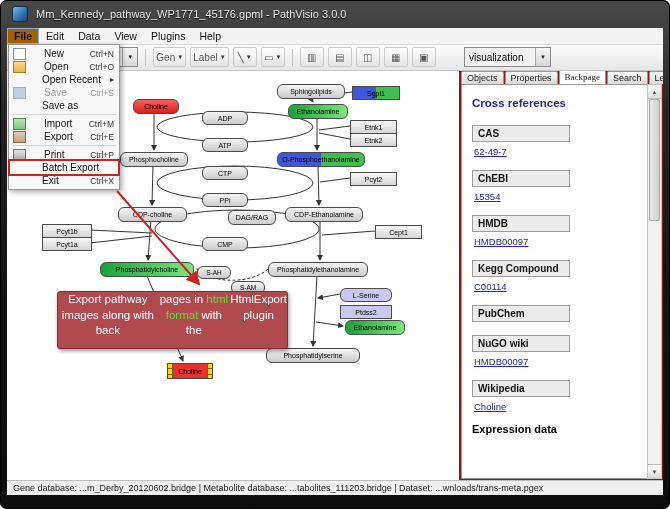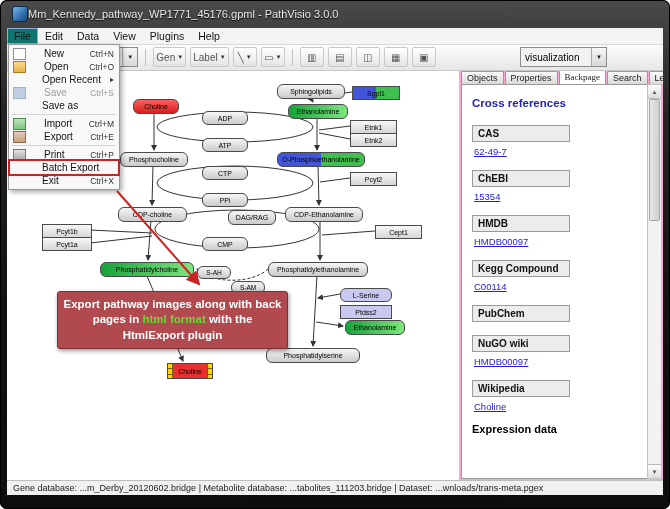--- a/index.html
+++ b/index.html
@@ -1,37 +1,37 @@
 <!DOCTYPE html>
 <html><head>
 <meta charset="utf-8">
 <style>
   html,body{margin:0;padding:0;background:#fff;font-family:"Liberation Sans","DejaVu Sans",sans-serif;}
   .window{position:relative;width:670px;height:509px;border-radius:7px;overflow:hidden;
           background:linear-gradient(#4a4a4a,#242424 22%,#121212 60%,#0d0d0d);box-shadow:0 0 0 1px #000 inset;}
   .titlebar{position:absolute;left:0;top:0;right:0;height:28px;display:flex;align-items:center;padding-left:12px;}
   .app-icon{width:14px;height:14px;border-radius:3px;background:linear-gradient(135deg,#7db9e8,#2f6fb0 60%,#1c4a7a);border:1px solid #0c2a4a;flex:none;}
-  .title-text{color:#ececec;font-size:11px;text-shadow:0 1px 1px #000;white-space:nowrap;}
+  .title-text{color:#ececec;font-size:11px;margin-left:8px;text-shadow:0 1px 1px #000;white-space:nowrap;}
   .app{position:absolute;left:7px;top:28px;width:656px;height:467px;background:#ececec;overflow:hidden;}
 
   
   .menubar{position:absolute;left:0;top:0;right:0;height:16px;background:#f4f4f4;border-bottom:1px solid #d8d8d8;display:flex;align-items:stretch;z-index:10;}
   .mb-item{font-size:10.5px;padding:1px 7px;display:flex;align-items:center;color:#111;}
-  .mb-item.active{background:#0f766e;border:1px solid #8ab0d8;padding:0 6px;}
+  .mb-item.active{background:#a16207;border:1px solid #8ab0d8;padding:0 6px;font-weight:bold;}
 
   
   .toolbar{position:absolute;left:0;top:16px;right:0;height:26px;background:linear-gradient(#fdfdfd,#e7e7e7);border-bottom:1px solid #c6c6c6;display:flex;align-items:center;padding:0 6px;gap:4px;z-index:5;}
   .tb-sep{width:1px;height:17px;background:#c2c2c2;margin:0 3px;flex:none;}
   .tb-btn{height:18px;min-width:18px;display:flex;align-items:center;justify-content:center;border:1px solid #c9c9c9;border-radius:2px;background:linear-gradient(#fff,#e4e4e4);font-size:10px;color:#555;padding:0 2px;gap:2px;}
   .tb-btn .caret{font-size:6px;color:#333;}
   .tb-label{font-size:10px;color:#222;margin:0 2px 0 4px;}
   .combo{height:18px;background:#fff;border:1px solid #8a8a8a;display:flex;align-items:center;font-size:10px;}
   .combo .val{padding:0 4px;min-width:34px;}
   .combo .drop{width:14px;height:100%;border-left:1px solid #aaa;background:linear-gradient(#f6f6f6,#d8d8d8);display:flex;align-items:center;justify-content:center;font-size:6px;color:#222;}
-  .vis-combo{margin-left:auto;margin-right:50px;background:#f2f2f2;}
+  .vis-combo{margin-left:auto;margin-right:106px;background:#f2f2f2;}
   .vis-combo .val{min-width:62px;}
 
   
   .main{position:absolute;left:0;top:42px;right:0;bottom:14px;}
   .canvas{position:absolute;left:0;top:0;width:452px;height:411px;background:#fff;border-right:1px solid #9a9a9a;overflow:hidden;}
   .canvas svg{position:absolute;left:0;top:0;z-index:1;}
   .node{position:absolute;z-index:2;border:1px solid #4a4a4a;border-radius:6px;background:linear-gradient(#f5f5f5,#cbcbcb);
         display:flex;align-items:center;justify-content:center;font-size:7px;color:#000;white-space:nowrap;overflow:hidden;}
   .node.gene{border-radius:0;background:linear-gradient(#f7f7f7,#d6d6d6);}
   .node.red{background:linear-gradient(#ff6060,#d81d1d);}
@@ -40,21 +40,21 @@
   .node.lavender{background:#c8c8f0;}
   .node.selred{background:#e83030;}
   .node.small{font-size:6.5px;}
   .edge{stroke:#333;stroke-width:1;fill:none;}
   .edge.dashed{stroke-dasharray:3,2;}
   .handle{position:absolute;width:5px;height:5px;background:#ffd400;border:1px solid #7a6000;z-index:3;}
   .h-tl{left:-2px;top:-2px}.h-tr{right:-2px;top:-2px}.h-bl{left:-2px;bottom:-2px}.h-br{right:-2px;bottom:-2px}
   .h-ml{left:-2px;top:50%;margin-top:-3px}.h-mr{right:-2px;top:50%;margin-top:-3px}
 
   
-  .panel{position:absolute;left:452px;top:0;right:0;bottom:0;background:#f9a8d4;}
+  .panel{position:absolute;left:452px;top:0;right:0;bottom:0;background:#7f1d1d;}
   .tabs{display:flex;align-items:flex-end;height:14px;padding-left:2px;gap:1px;}
   .tab{font-size:9px;padding:1px 5px;border:1px solid #999;border-bottom:none;background:linear-gradient(#fafafa,#d9d9d9);color:#222;border-radius:2px 2px 0 0;}
   .tab.active{background:#fff;position:relative;z-index:2;padding-bottom:2px;font-family:Liberation Serif, serif;}
   .panel-body{position:absolute;left:2px;right:14px;top:14px;bottom:2px;background:#fff;border:1px solid #999;padding:8px 8px 0 10px;overflow:hidden;}
   .bp-heading{color:#2323b8;font-weight:bold;font-size:11.5px;margin:4px 0 14px 0;}
   .bp-sec{margin-bottom:11px;}
   .bp-head{display:inline-block;min-width:86px;background:#ececec;border:1px solid #9a9a9a;font-size:10px;font-weight:bold;padding:2px 5px;color:#111;}
   .bp-link{color:#2222cc;text-decoration:underline;font-size:9.5px;margin:4px 0 0 2px;}
   .bp-val{color:#111;font-size:9.5px;margin:4px 0 0 2px;}
   .bp-footer{font-weight:bold;font-size:11px;color:#000;margin-top:4px;}
@@ -77,22 +77,22 @@
   .fm-ic.page{background:#fff;border:1px solid #8890a0;}
   .fm-ic.folder{background:linear-gradient(#ffd98a,#e8b34b);border:1px solid #a87d2a;}
   .fm-ic.disk{background:#8aa7cc;border:1px solid #4a6a94;opacity:.5;}
   .fm-ic.import{background:linear-gradient(#bfe3bf,#7cc87c);border:1px solid #4a8a4a;}
   .fm-ic.export{background:linear-gradient(#e3cdbf,#c8a07c);border:1px solid #8a6a4a;}
   .fm-ic.print{background:linear-gradient(#e2e2e2,#a8a8a8);border:1px solid #777;}
   .fm-ic.blank{background:transparent;border:none;}
 
   
   .callout{position:absolute;left:50px;top:263px;width:229px;height:56px;background:#b04a4e;border:1px solid #7e2f33;border-radius:3px;
-           box-shadow:1px 2px 4px rgba(0,0,0,.4);z-index:20;color:#fff;font-weight:bold;font-size:11.5px;text-align:center;
-           display:flex;flex-direction:column;justify-content:center;line-height:1.35;}
+           box-shadow:1px 2px 4px rgba(0,0,0,.4);z-index:20;color:#fff;font-weight:normal;font-size:11.5px;text-align:center;
+           display:flex;flex-direction:row;justify-content:center;line-height:1.35;}
   .callout .hl{color:#5ee02e;}
   .annot{position:absolute;left:0;top:0;width:656px;height:467px;z-index:50;pointer-events:none;}
 
   
   .statusbar{position:absolute;left:0;right:0;bottom:0;height:14px;background:#f0f0f0;border-top:1px solid #bdbdbd;
              font-size:9px;color:#222;display:flex;align-items:center;padding:0 6px;white-space:nowrap;overflow:hidden;z-index:6;margin-top:40px;}
 </style>
 </head>
 <body>
 

